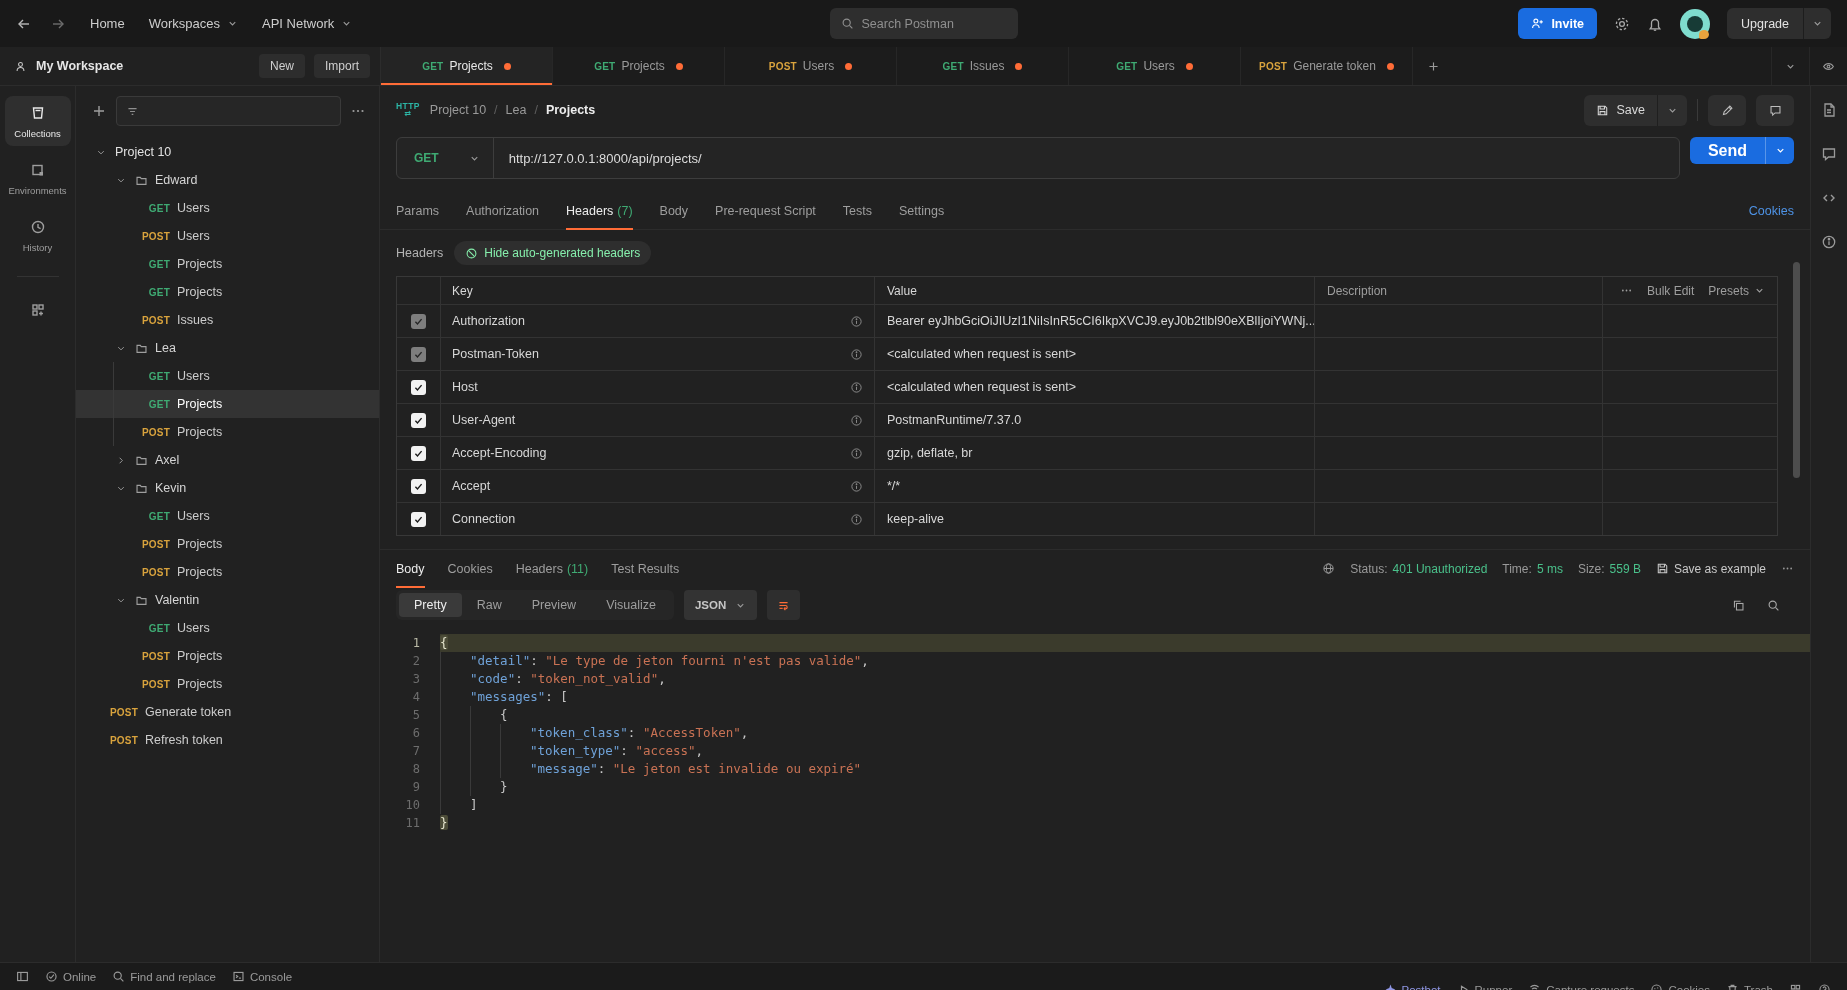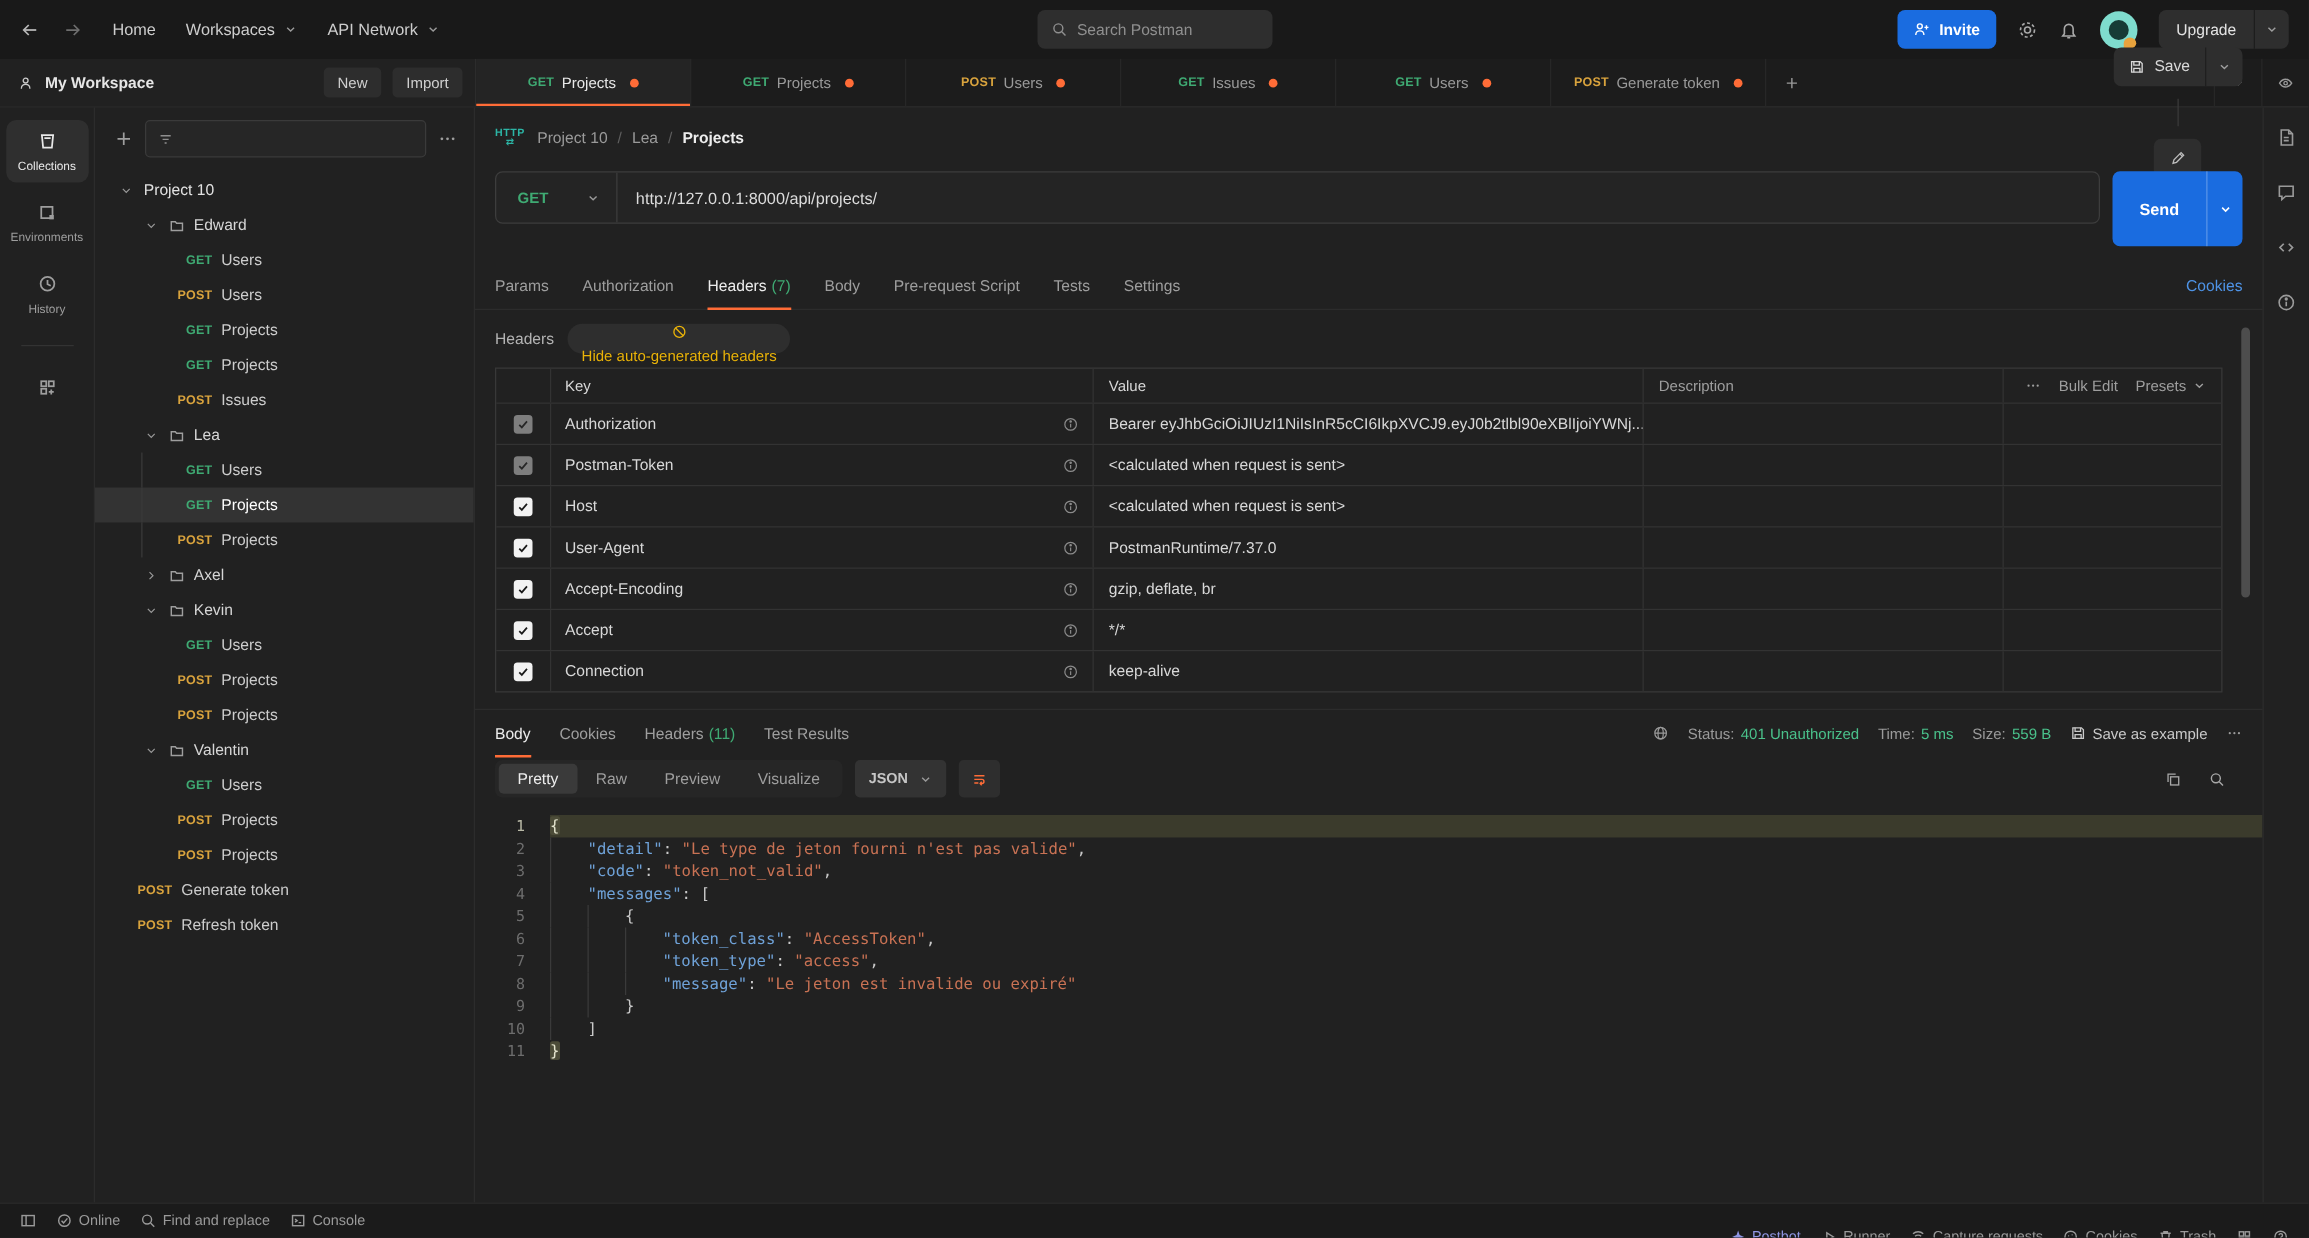--- a/index.html
+++ b/index.html
@@ -73,47 +73,47 @@
   .folder-ico{color:#9e9e9e;}
 
   
   .main{flex:1;display:flex;flex-direction:column;position:relative;min-width:0;}
   .crumb-row{height:48px;flex:none;display:flex;align-items:center;gap:10px;padding:0 16px;}
   .http-badge{color:#2cb5a5;font-size:8.5px;font-weight:700;letter-spacing:.4px;line-height:8px;text-align:center;flex:none;}
   .http-badge .arr{display:block;font-size:8px;letter-spacing:0;}
   .crumbs{display:flex;align-items:center;gap:8px;font-size:12.5px;color:#9a9a9a;}
   .crumbs .sep{color:#5f5f5f;}
   .crumbs .last{color:#ededed;font-weight:700;}
-  .crumb-actions{margin-left:auto;display:flex;align-items:center;gap:10px;flex-direction:column;}
+  .crumb-actions{margin-left:auto;display:flex;align-items:center;gap:10px;}
   .save-btn{display:flex;align-items:stretch;height:31px;background:#2e2e2e;border-radius:6px;color:#d9d9d9;font-size:12.5px;}
   .save-main{display:flex;align-items:center;gap:8px;padding:0 12px;}
   .save-chev{display:flex;align-items:center;padding:0 9px;border-left:1px solid #1f1f1f;color:#9e9e9e;}
   .vdiv{width:1px;height:22px;background:#3a3a3a;}
   .icon-btn{width:38px;height:31px;background:#2e2e2e;border-radius:6px;display:flex;align-items:center;justify-content:center;color:#bdbdbd;}
 
   .url-row{display:flex;gap:10px;padding:3px 16px 13px;flex:none;}
   .url-box{flex:1;display:flex;align-items:center;height:42px;background:#242424;border:1px solid #3d3d3d;border-radius:6px;overflow:hidden;}
   .method-sel{display:flex;align-items:center;gap:30px;padding:0 13px 0 17px;font-size:12px;font-weight:700;color:#3faa73;height:100%;}
   .method-sel .chev{color:#9a9a9a;font-weight:400;}
   .url-div{width:1px;align-self:stretch;background:#3d3d3d;}
   .url-text{padding:0 15px;font-size:13px;color:#dcdcdc;white-space:nowrap;}
-  .send-btn{width:104px;height:60px;flex:none;background:#1a6ce0;border-radius:6px;color:#fff;display:flex;align-items:stretch;font-size:13px;font-weight:600;}
+  .send-btn{width:104px;height:27px;flex:none;background:#1a6ce0;border-radius:6px;color:#fff;display:flex;align-items:stretch;font-size:16px;font-weight:600;}
   .send-main{flex:1;display:flex;align-items:center;justify-content:center;}
   .send-chev{width:29px;display:flex;align-items:center;justify-content:center;border-left:1px solid rgba(255,255,255,.28);}
 
   .reqtabs{display:flex;align-items:center;height:38px;flex:none;padding:0 16px;gap:27px;font-size:12.5px;color:#9e9e9e;border-bottom:1px solid #2c2c2c;}
   .rtab{height:100%;display:flex;align-items:center;position:relative;gap:4px;}
   .rtab.active{color:#ededed;}
   .rtab.active::after{content:"";position:absolute;left:0;right:0;bottom:-1px;height:2px;background:#ff6c37;}
   .count{color:#3faa73;}
   .cookies-link{margin-left:auto;color:#4e93e6;}
 
   .hdr-label-row{display:flex;align-items:center;gap:11px;padding:11px 16px 9px;flex:none;}
   .hlabel{font-size:12.5px;color:#b3b3b3;}
-  .pill{display:flex;align-items:center;gap:6px;background:#2e2e2e;border-radius:12px;height:24px;padding:0 11px;font-size:12px;color:#eab308;flex-direction:column;}
+  .pill{display:flex;align-items:center;gap:6px;background:#2e2e2e;border-radius:12px;height:24px;padding:0 11px;font-size:12px;color:#86efac;}
 
   .htable{margin:2px 32px 0 16px;border:1px solid #383838;font-size:12.5px;flex:none;}
   .hrow{display:flex;height:33px;border-top:1px solid #333;}
   .hrow.head{height:27px;border-top:none;color:#9e9e9e;font-size:12px;}
   .col-check{width:44px;flex:none;border-right:1px solid #333;display:flex;align-items:center;justify-content:center;}
   .col-key{width:434px;flex:none;border-right:1px solid #333;display:flex;align-items:center;padding:0 11px;color:#d8d8d8;gap:8px;}
   .col-key .inf{margin-left:auto;color:#8a8a8a;}
   .col-value{width:440px;flex:none;border-right:1px solid #333;display:flex;align-items:center;padding:0 12px;color:#d8d8d8;white-space:nowrap;overflow:hidden;}
   .col-desc{width:288px;flex:none;border-right:1px solid #333;display:flex;align-items:center;padding:0 12px;color:#9e9e9e;}
   .col-ctrl{flex:1;display:flex;align-items:center;justify-content:flex-end;gap:14px;padding:0 12px;color:#9e9e9e;font-size:12px;}

